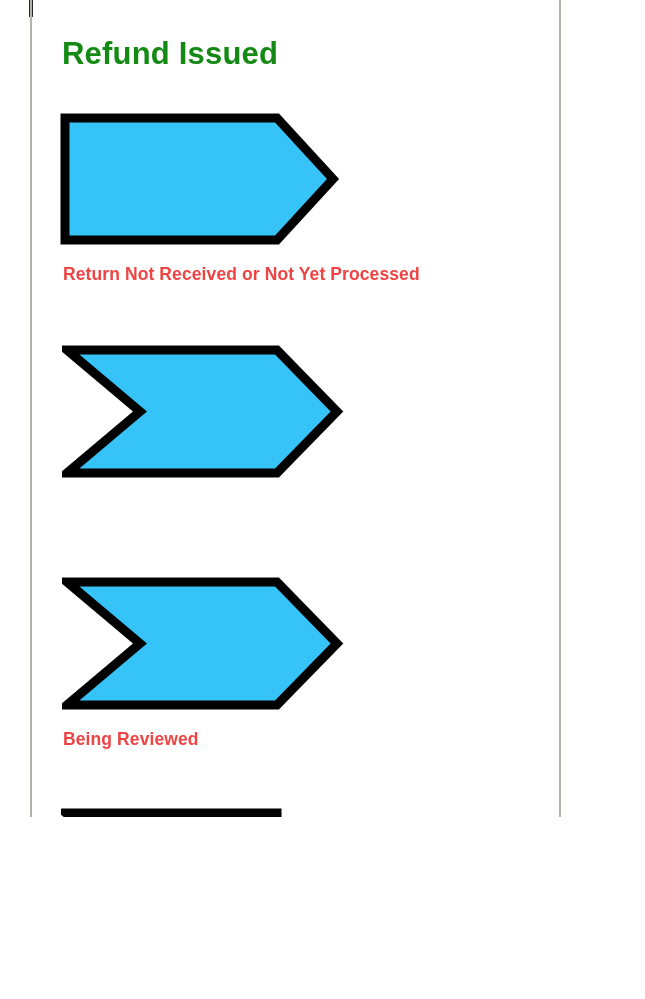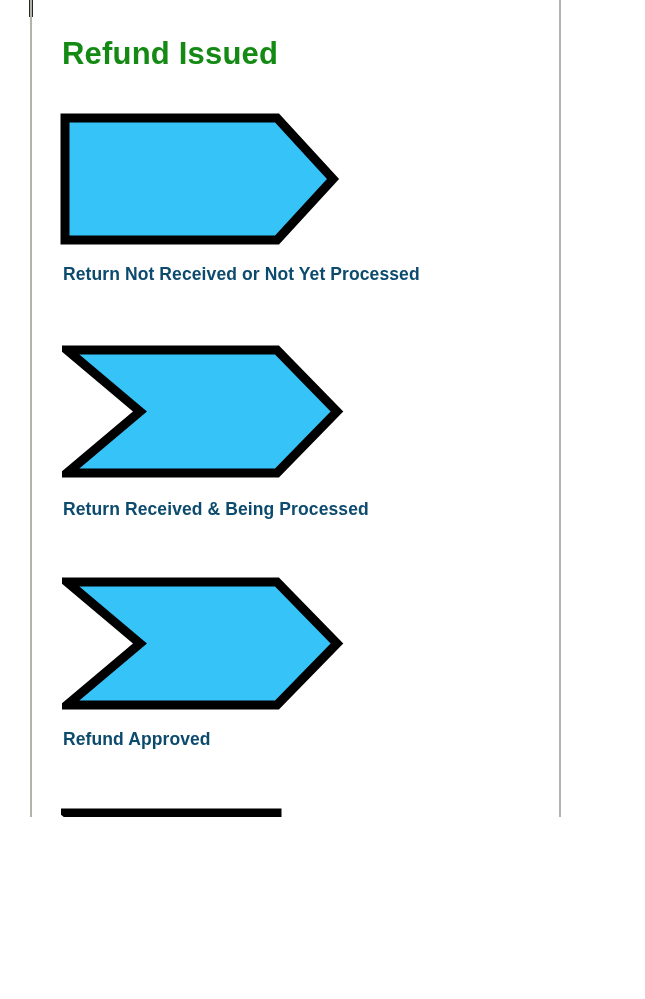--- a/index.html
+++ b/index.html
@@ -48,21 +48,21 @@
   }
   .shape-1 { left: 60px; top: 113px; }
   .shape-2 { left: 62px; top: 345px; }
   .shape-3 { left: 62px; top: 577px; }
   .shape-4 { left: 61px; top: 808px; }
   .step-label {
     position: absolute;
     left: 63px;
     font-size: 17.5px;
     font-weight: bold;
-    color: #0c4a6e;
+    color: #ef4444;
     white-space: nowrap;
     letter-spacing: 0.1px;
   }
   .label-1 { top: 264px; }
   .label-2 { top: 499px; }
   .label-3 { top: 729px; }
   .label-4 {
     top: 954px;
     font-size: 19.5px;
     color: #3b3b3b;
@@ -86,24 +86,23 @@
   <h1 class="page-title">Refund Issued</h1>
 
   <svg class="step-shape shape-1" width="284" height="132" viewBox="0 0 284 132">
     <polygon points="5,5 217,5 273,66 217,127 5,127" fill="#36c3f8"></polygon>
   </svg>
   <div class="step-label label-1">Return Not Received or Not Yet Processed</div>
 
   <svg class="step-shape shape-2" width="290" height="133" viewBox="0 0 290 133">
     <polygon points="5,5 215,5 275,66.5 215,128 5,128 78,66.5" fill="#36c3f8"></polygon>
   </svg>
-  <div class="step-label label-2">Return Received &amp; Being Processed</div>
 
   <svg class="step-shape shape-3" width="290" height="133" viewBox="0 0 290 133">
     <polygon points="5,5 215,5 275,66.5 215,128 5,128 78,66.5" fill="#36c3f8"></polygon>
   </svg>
-  <div class="step-label label-3">Refund Approved</div>
+  <div class="step-label label-3">Being Reviewed</div>
 
   <svg class="step-shape shape-4" width="226" height="130" viewBox="0 0 226 130">
     <polygon points="5,5 216,5 216,125 5,125 77,65" fill="#2bdd2b"></polygon>
   </svg>
 
 </div>
 
 </body></html>

